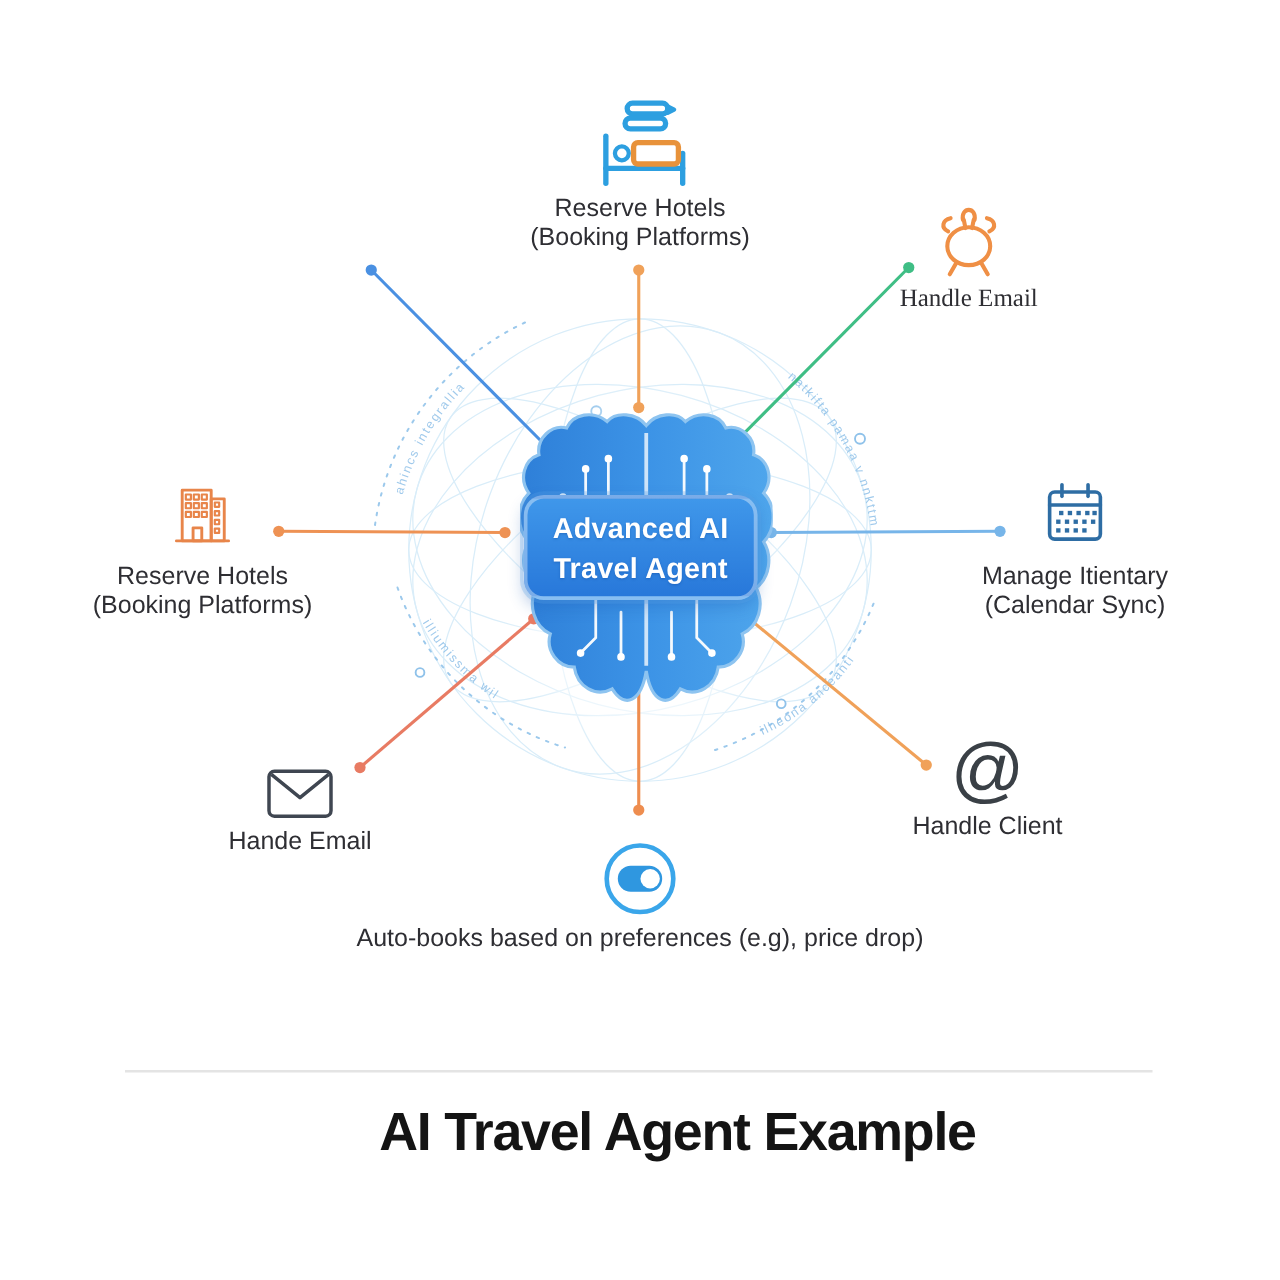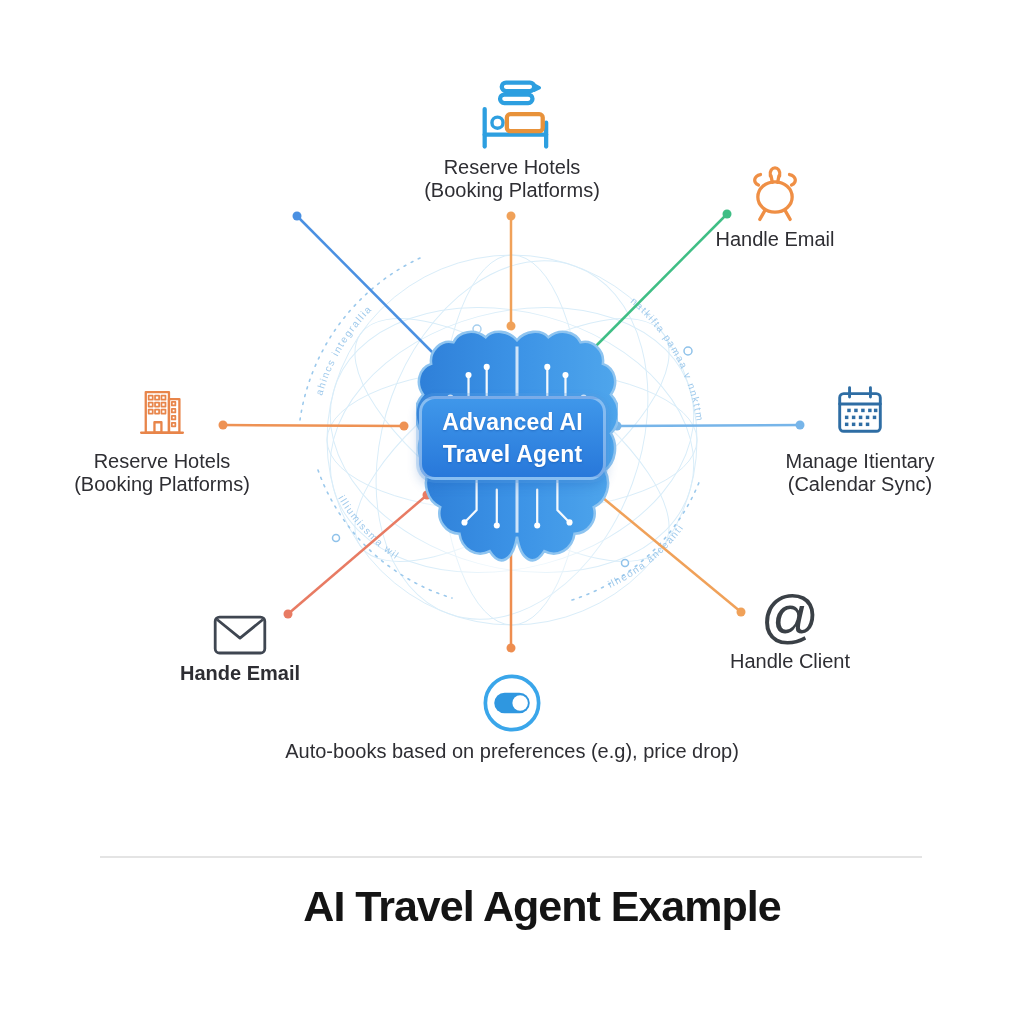--- a/index.html
+++ b/index.html
@@ -25,27 +25,27 @@
     color:#ffffff;font-size:23px;font-weight:bold;line-height:32px;letter-spacing:.2px;
     text-shadow:0 1px 2px rgba(10,60,140,.35);white-space:nowrap;
   }
   .node{position:absolute;display:flex;flex-direction:column;align-items:center;}
   .lbl{font-size:20px;line-height:23px;text-align:center;color:#2e2e33;white-space:nowrap;}
   #node-top{left:382px;top:80px;width:260px;}
   #node-top .lbl-first{margin-top:6px;}
   #node-top-left{left:116px;top:170px;width:260px;}
   #node-top-left .lbl-first{margin-top:4px;}
   #node-top-right{left:665px;top:160px;width:220px;}
-  #node-top-right .lbl-first{margin-top:2px;}
+  #node-top-right .lbl-first{margin-top:2px;font-family:Liberation Serif, serif;}
   #node-left{left:32px;top:384px;width:260px;}
   #node-left .lbl-first{margin-top:8px;}
   #node-right{left:748px;top:382px;width:224px;}
   #node-right .lbl-first{margin-top:10px;}
   #node-bottom-left{left:140px;top:612px;width:200px;}
-  #node-bottom-left .lbl-first{margin-top:4px;font-weight:bold;}
+  #node-bottom-left .lbl-first{margin-top:4px;}
   #node-bottom-right{left:688px;top:588px;width:204px;}
   #node-bottom-right .lbl-first{margin-top:6px;}
   #node-bottom{left:262px;top:666px;width:500px;}
   #node-bottom .lbl-first{margin-top:13px;}
   .at-glyph{font-size:58px;line-height:56px;color:#3a4046;font-weight:400;}
   .divider{position:absolute;left:100px;top:856px;width:822px;height:2px;background:#e4e4e4;}
   .page-title{
     position:absolute;left:0;top:882px;width:1024px;text-align:center;
     font-size:43px;font-weight:bold;letter-spacing:-1px;color:#141414;padding-left:30px;
   }

